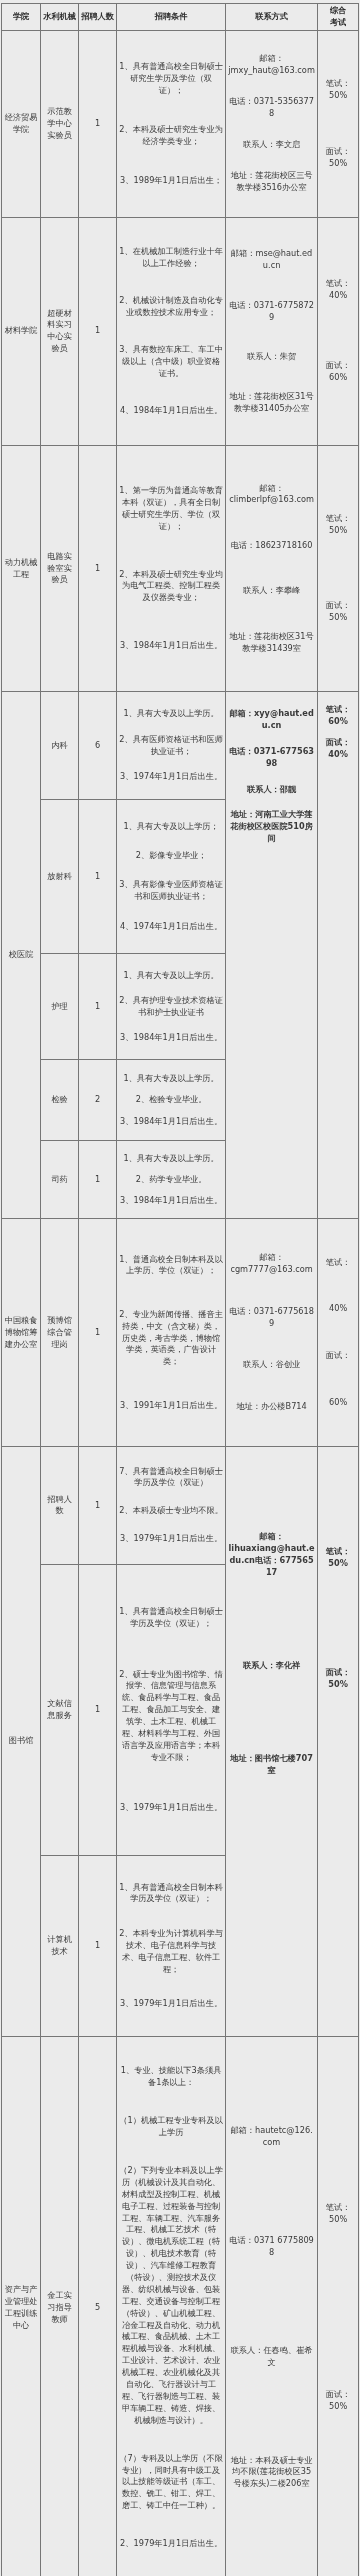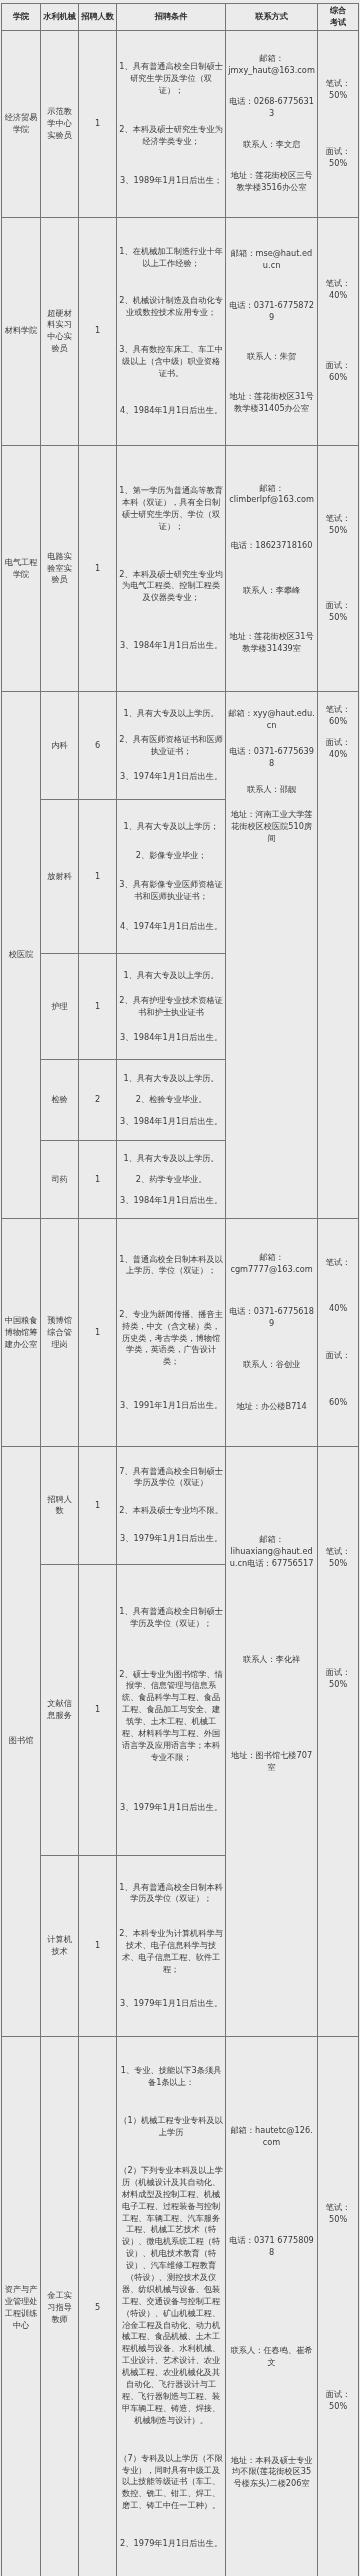--- a/index.html
+++ b/index.html
@@ -2,21 +2,21 @@
 <html style="font-size:8.7px"><head>
 <meta charset="utf-8">
 <style>
   html,body{margin:0;padding:0;background:#ebebeb;}
   body{width:360px;font-family:"DejaVu Sans","Liberation Sans",sans-serif;color:#3a3a3a;}
   .wrap{padding:2.7px 1.1px;}
   table{border-collapse:collapse;table-layout:fixed;width:358px;background:#ebebeb;}
   th,td{border:1.1px solid #767676;padding:2.7px 2.2px;text-align:center;vertical-align:middle;
         font-size:8.2px;line-height:1.45;word-break:break-word;overflow:hidden;}
   th{font-weight:bold;white-space:pre-line;padding:1.1px 0.5px;font-size:8.2px;color:#2f2f2f;}
-  td.top{vertical-align:top;}
+  td.top{vertical-align:top;font-weight:bold;}
   .vfill{display:flex;flex-direction:column;justify-content:space-evenly;align-items:center;width:100%;}
   .vfill p{margin:0;white-space:pre-line;text-align:center;width:100%;}
   td.contact{word-break:break-all;}
 </style>
 </head>
 <body>
 
 <div class="wrap">
 <table>
   <colgroup>
@@ -48,21 +48,21 @@
             <div class="vfill" style="height:180px">
         <p>1、具有普通高校全日制硕士研究生学历及学位（双证）；</p>
         <p>2、本科及硕士研究生专业为经济学类专业；</p>
         <p>3、1989年1月1日后出生；</p>
       </div>
           </td>
       <td class="contact">
             <div class="vfill" style="height:180px">
         <p>邮箱：
 jmxy_haut@163.com</p>
-        <p>电话：0268-67756313</p>
+        <p>电话：0371-53563778</p>
         <p>联系人：李文启</p>
         <p>地址：莲花街校区三号教学楼3516办公室</p>
       </div>
           </td>
       <td>
             <div class="vfill" style="height:180px">
         <p>笔试：
 50%</p>
         <p>面试：
 50%</p>
@@ -94,21 +94,21 @@
             <div class="vfill" style="height:222px">
         <p>笔试：
 40%</p>
         <p>面试：
 60%</p>
       </div>
           </td>
     </tr>
 
     <tr style="height:246px">
-      <td>电气工程学院</td>
+      <td>动力机械工程</td>
       <td>电路实验室实验员</td>
       <td>1</td>
       <td>
             <div class="vfill" style="height:239px">
         <p>1、第一学历为普通高等教育本科（双证），具有全日制硕士研究生学历、学位（双证）；</p>
         <p>2、本科及硕士研究生专业均为电气工程类、控制工程类及仪器类专业；</p>
         <p>3、1984年1月1日后出生。</p>
       </div>
           </td>
       <td class="contact">

